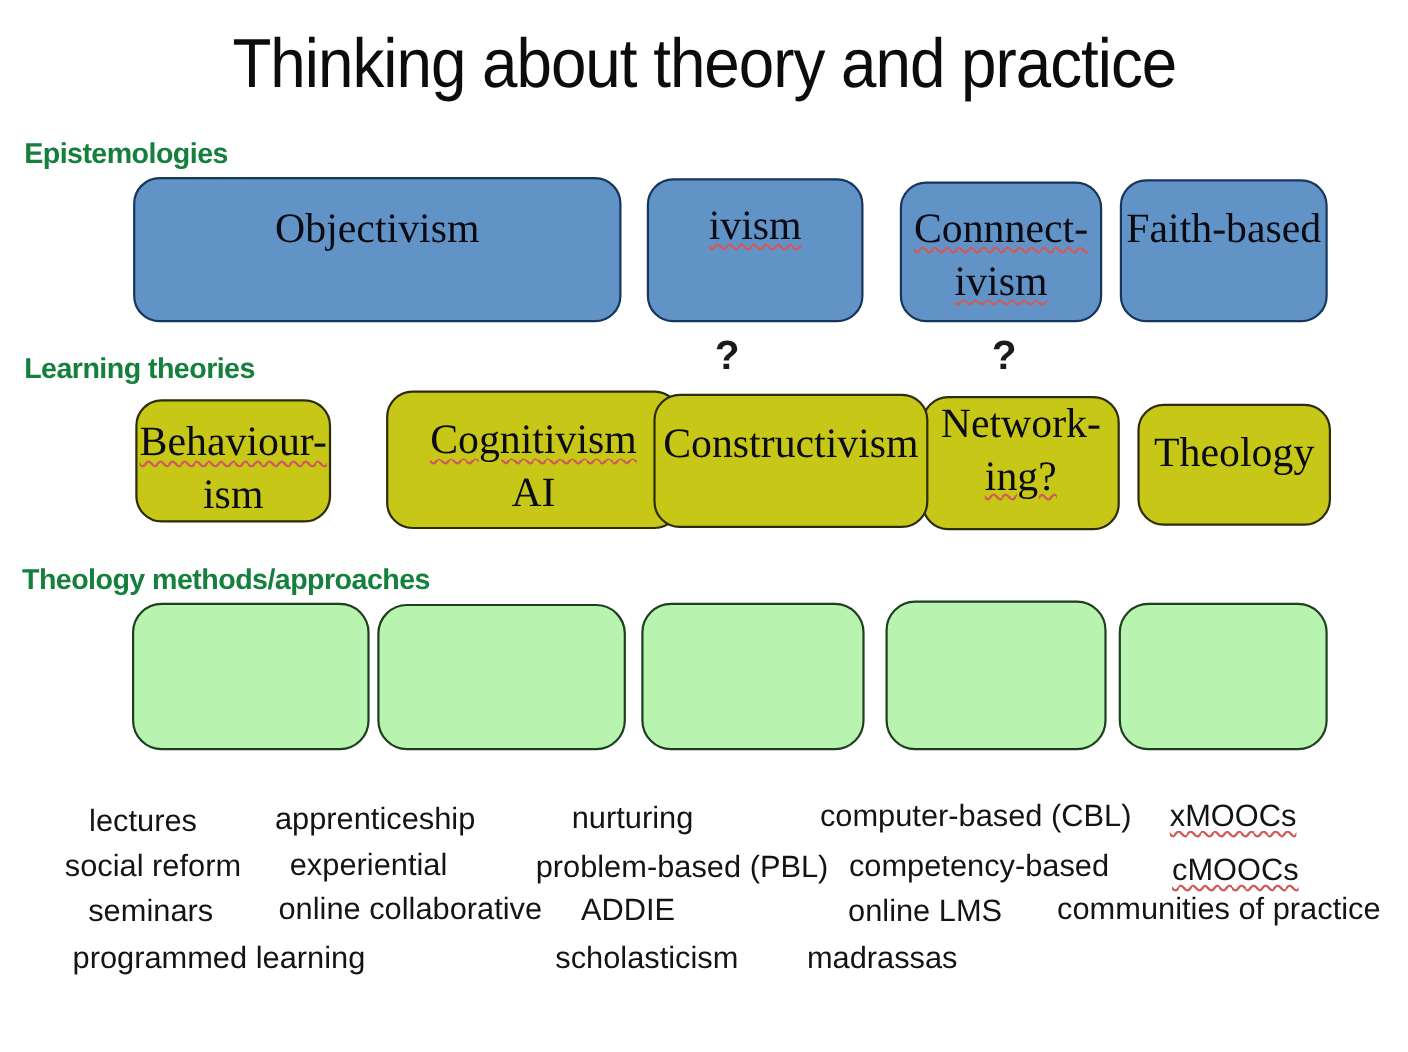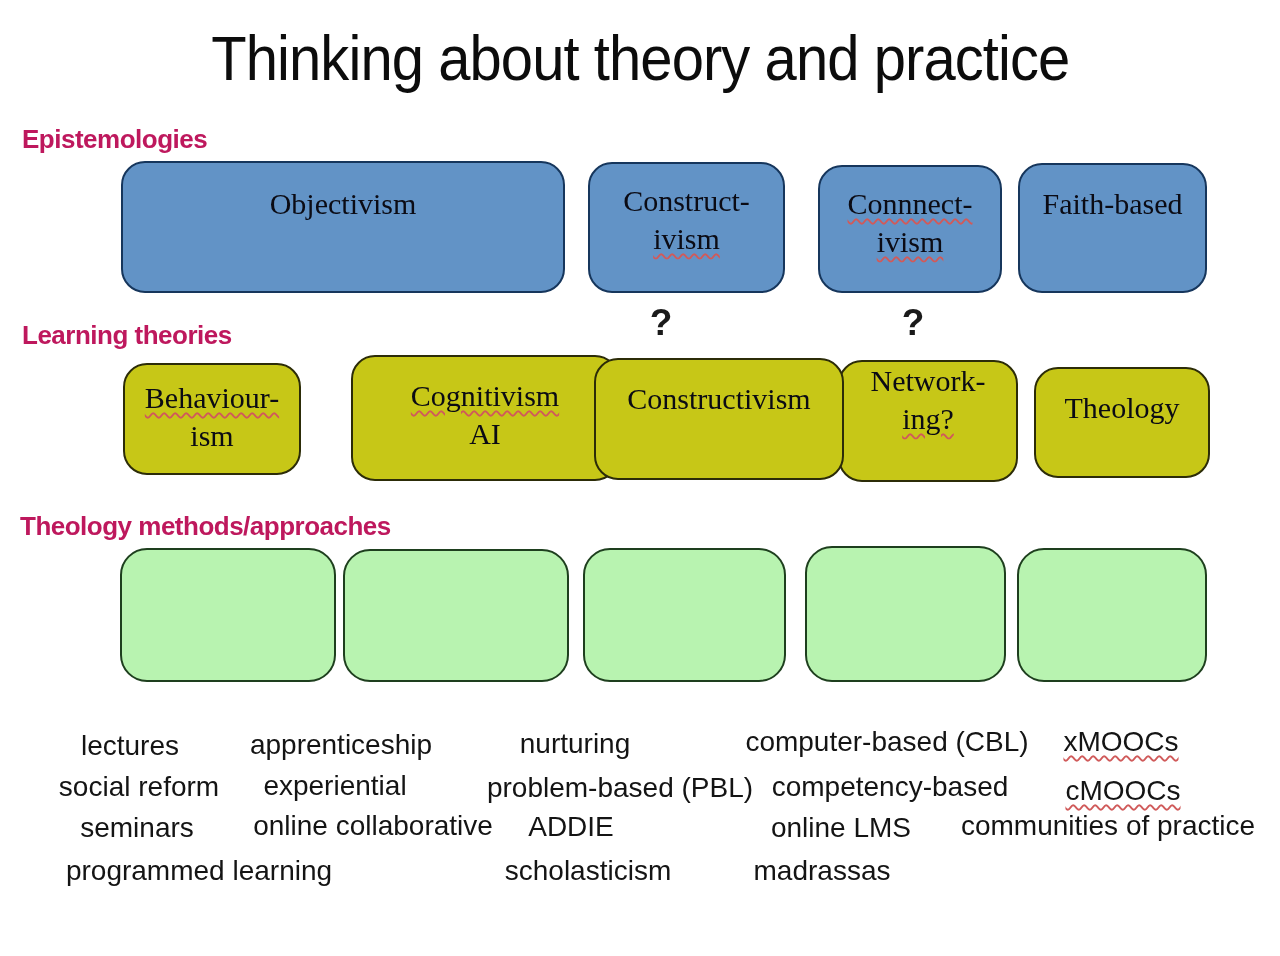--- a/index.html
+++ b/index.html
@@ -6,27 +6,27 @@
   body {
     width:1280px; height:956px; background:#ffffff; position:relative;
     overflow:hidden; font-family:"Liberation Sans", sans-serif;
   }
   .title-wrap { position:absolute; top:22px; left:0; width:1280px; text-align:center; }
   .title {
     display:inline-block; font-size:63px; color:#0c0c0c; letter-spacing:-1px;
     transform:scaleX(0.92); transform-origin:center; white-space:nowrap;
   }
   .section-label {
-    position:absolute; font-weight:700; font-size:26px; color:#be185d;
+    position:absolute; font-weight:700; font-size:26px; color:#15803d;
     letter-spacing:-0.5px; white-space:nowrap;
   }
   .box {
     position:absolute; box-sizing:border-box; border-radius:24px;
     border:2px solid #222; text-align:center; color:#0b0b14;
-    font-family:"Liberation Serif", serif; font-size:30px; line-height:1.25;
+    font-family:"Liberation Serif", serif; font-size:38px; line-height:1.25;
   }
   .box.blue  { background:#6293c6; border-color:#16365c; }
   .box.yellow{ background:#c7c717; border-color:#2c2c08; }
   .box.green { background:#b8f3b0; border-color:#1e3f1e; border-radius:27px; }
   .sq {
     text-decoration-line:underline; text-decoration-style:wavy;
     text-decoration-color:#d05a5a; text-decoration-thickness:1.5px;
     text-underline-offset:4px;
   }
   .qmark {
@@ -46,21 +46,20 @@
 </div>
 
 <div class="section-label" style="left:22px; top:124px">Epistemologies</div>
 <div class="section-label" style="left:22px; top:320px">Learning theories</div>
 <div class="section-label" style="left:20px; top:511px">Theology methods/approaches</div>
 
 <div class="box blue" style="left:121px; top:161px; width:444px; height:132px; padding-top:22px">
   <div>Objectivism</div>
 </div>
 <div class="box blue" style="left:588px; top:162px; width:197px; height:131px; padding-top:18px">
-  <div>Construct-</div>
   <div class="sq">ivism</div>
 </div>
 <div class="box blue" style="left:818px; top:165px; width:184px; height:128px; padding-top:18px">
   <div class="sq">Connnect-</div>
   <div class="sq">ivism</div>
 </div>
 <div class="box blue" style="left:1018px; top:163px; width:189px; height:130px; padding-top:20px">
   <div>Faith-based</div>
 </div>
 
@@ -105,13 +104,13 @@
 <span class="method sq" style="left:1123px; top:791px">cMOOCs</span>
 
 <span class="method" style="left:137px; top:828px">seminars</span>
 <span class="method" style="left:373px; top:826px">online collaborative</span>
 <span class="method" style="left:571px; top:827px">ADDIE</span>
 <span class="method" style="left:841px; top:828px">online LMS</span>
 <span class="method" style="left:1108px; top:826px">communities of practice</span>
 
 <span class="method" style="left:199px; top:871px">programmed learning</span>
 <span class="method" style="left:588px; top:871px">scholasticism</span>
-<span class="method" style="left:822px; top:871px">madrassas</span>
+<span class="method" style="left:802px; top:871px">madrassas</span>
 
 </body></html>

